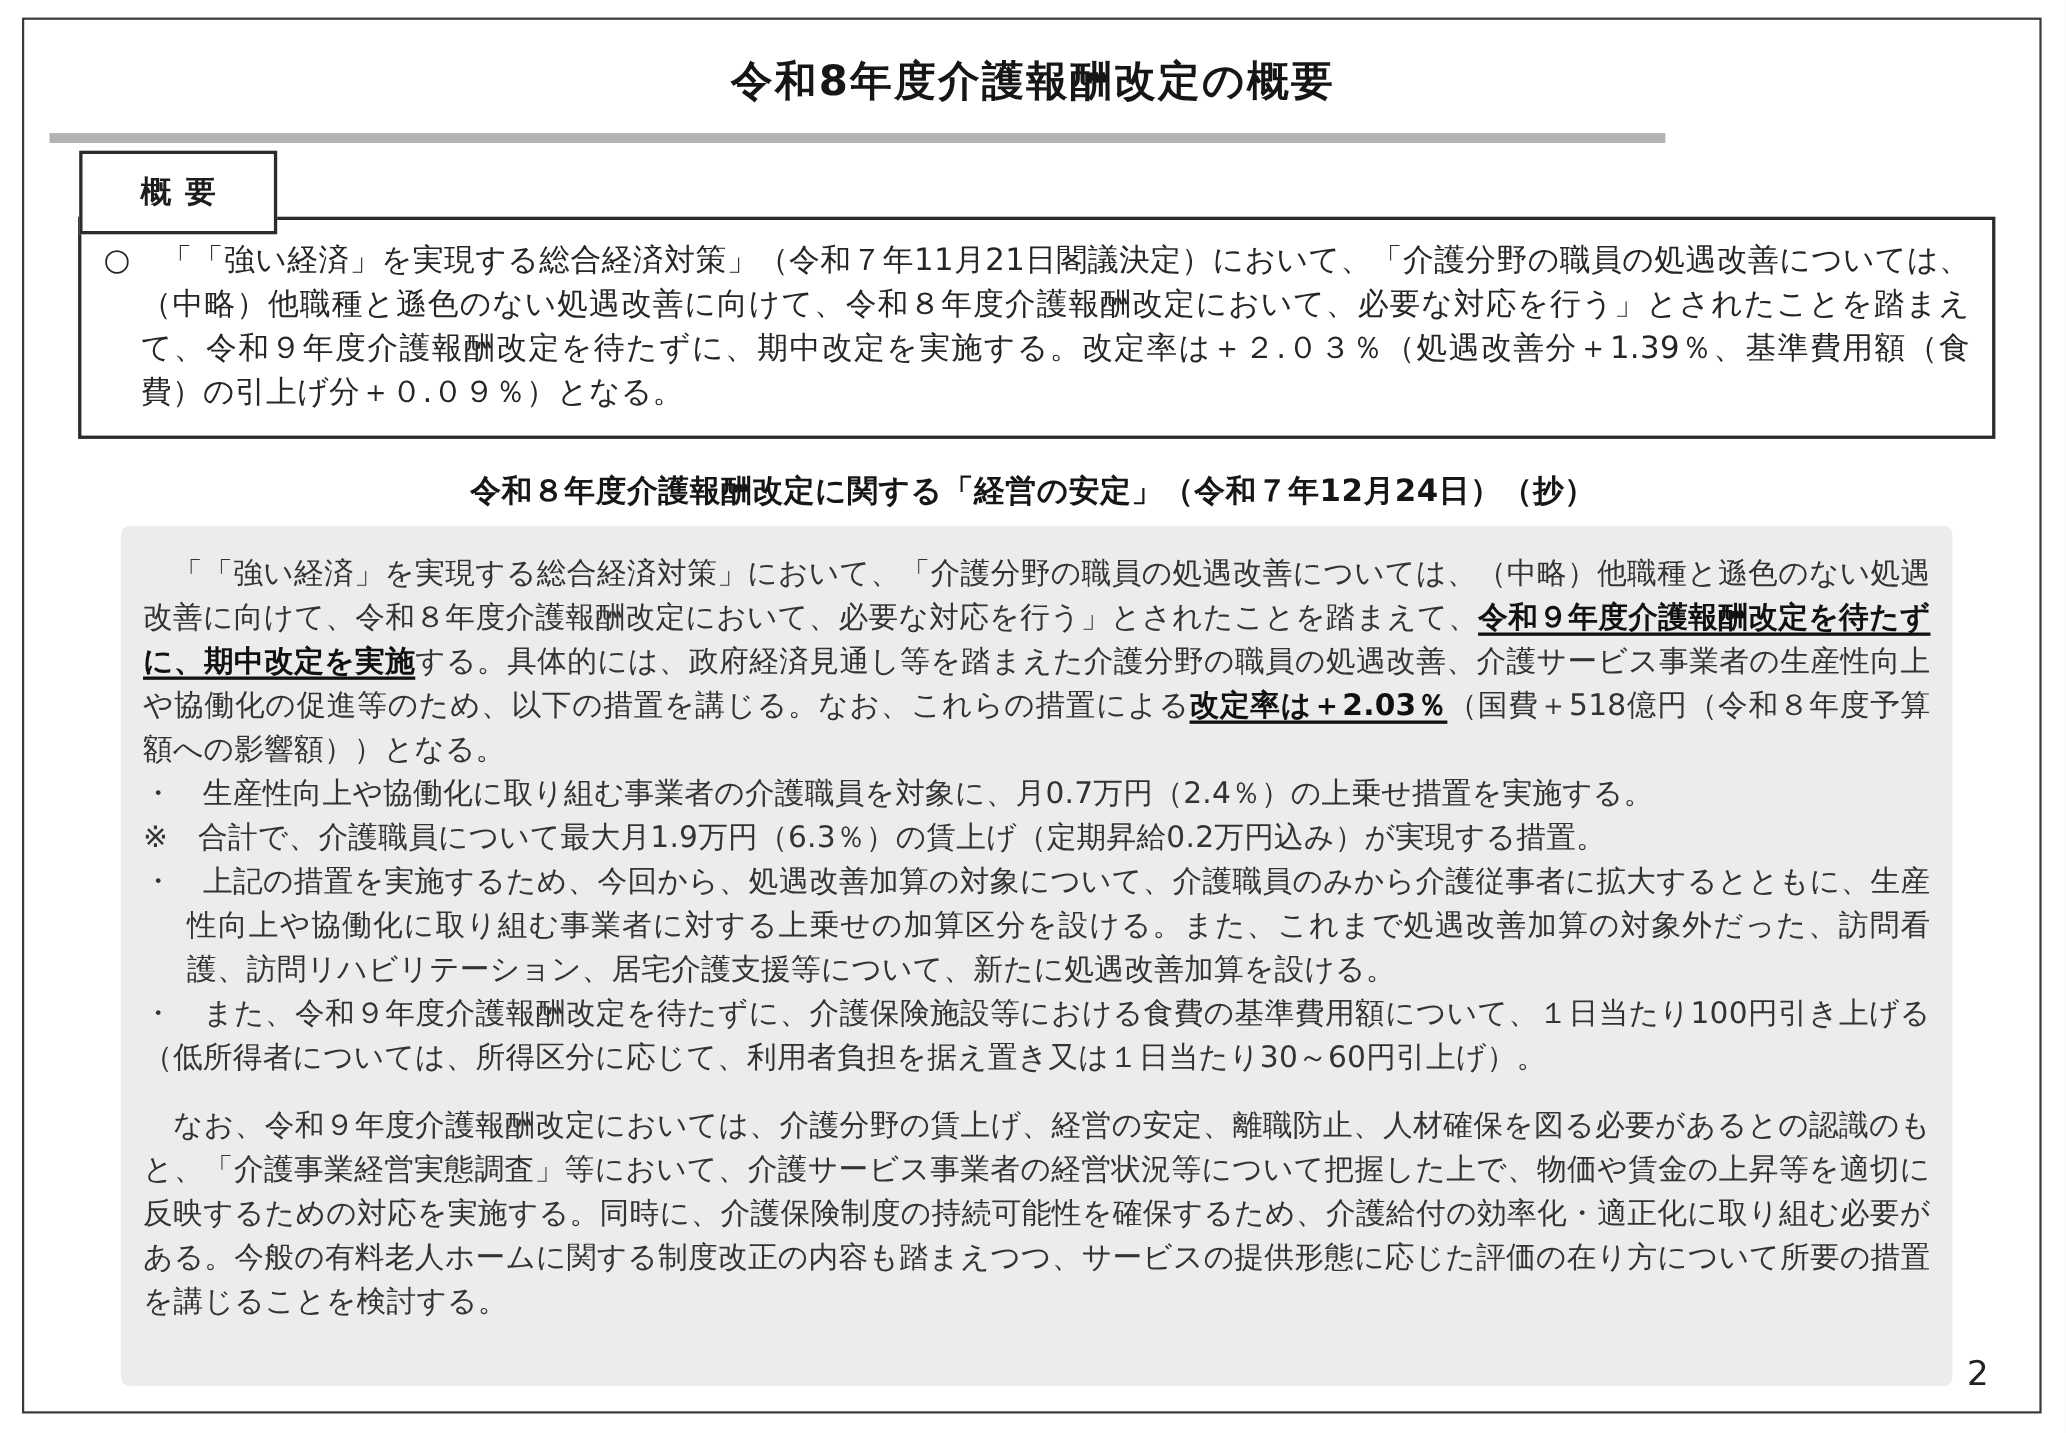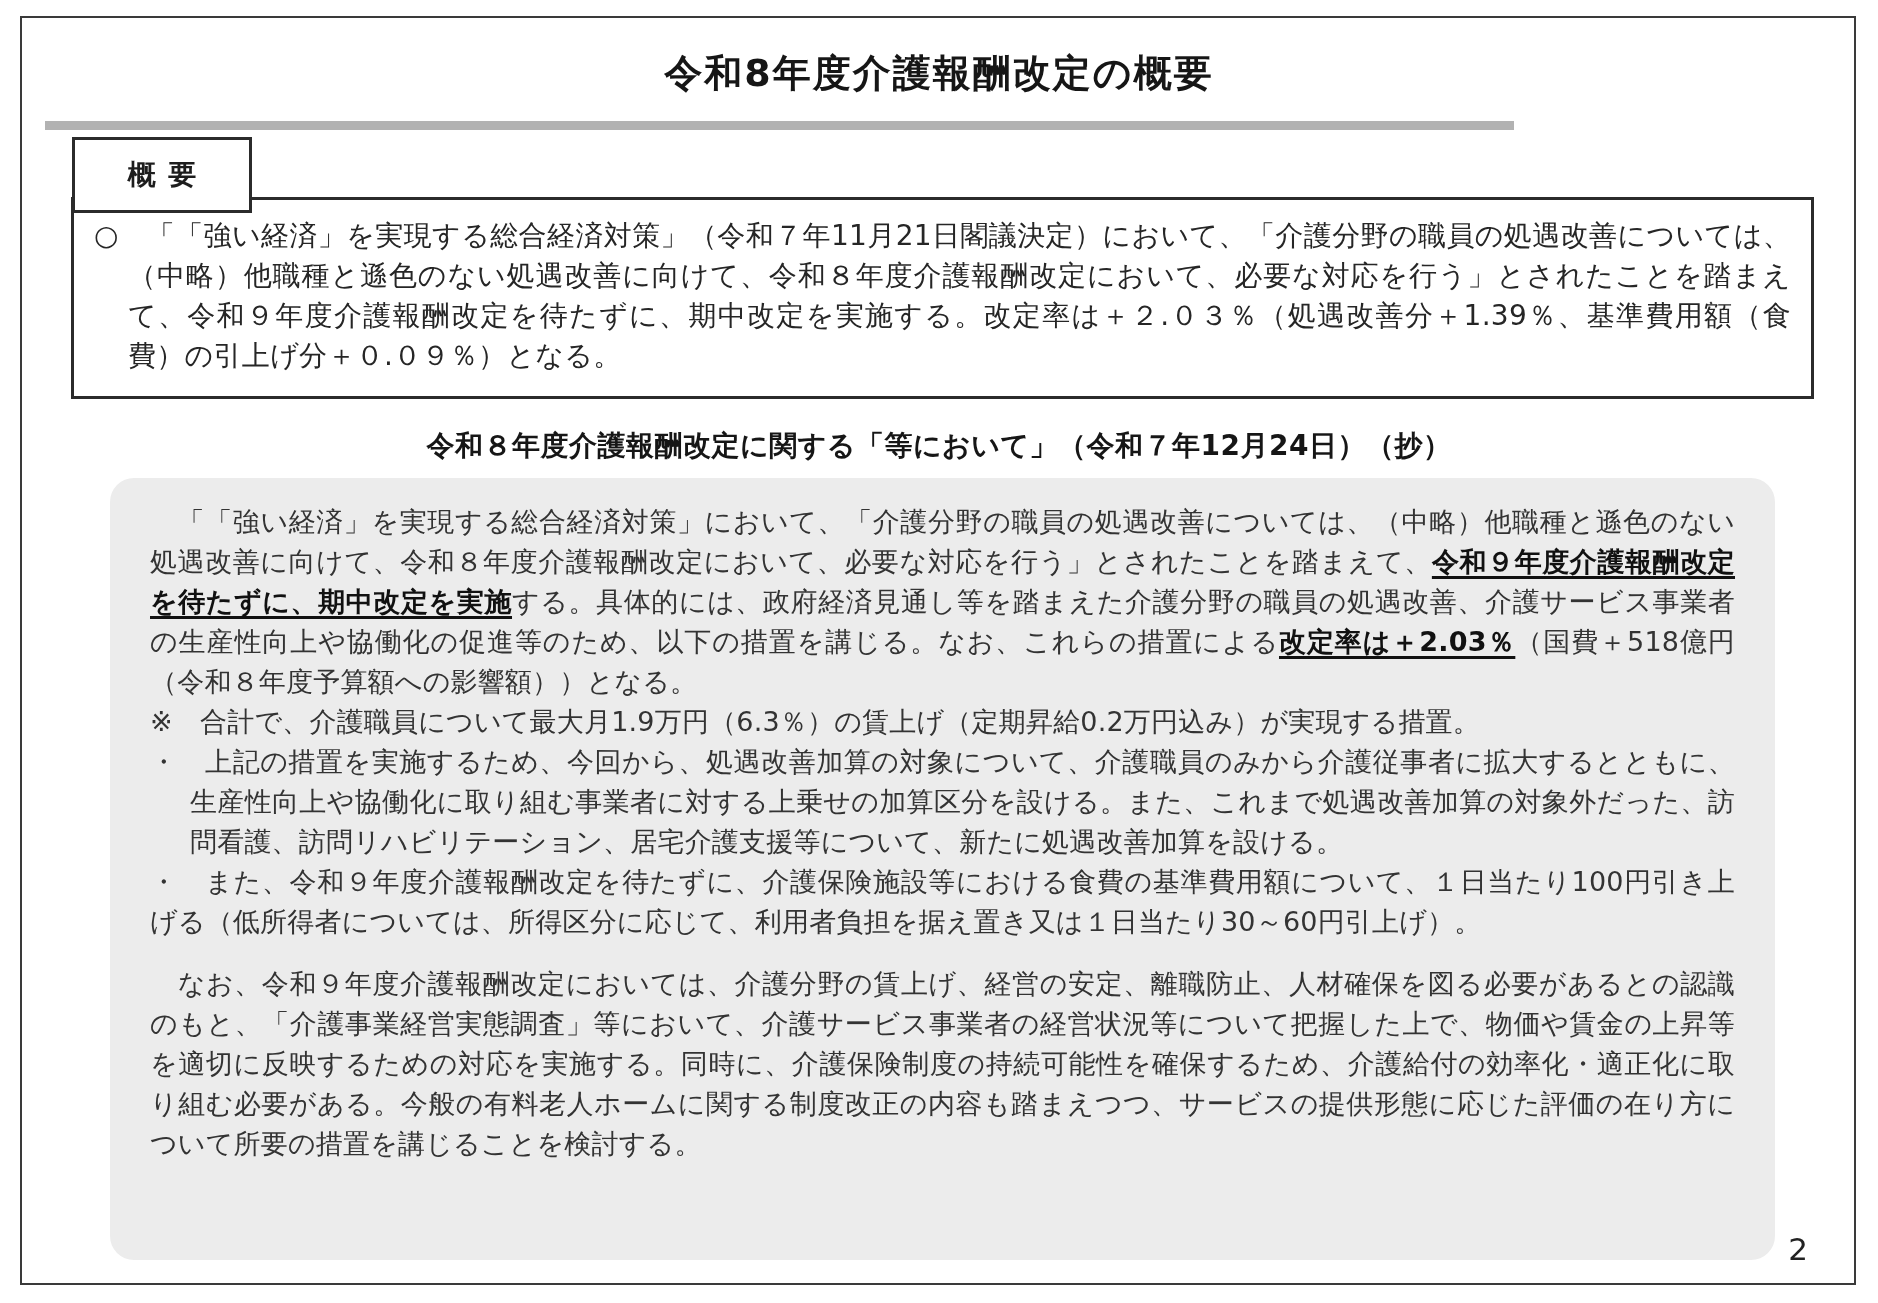--- a/index.html
+++ b/index.html
@@ -37,22 +37,22 @@
     font-size:28px;line-height:40px;text-align:justify;color:#262626;
     padding-left:34px;text-indent:-34px;letter-spacing:0.3px;
   }
   .overview-text .marker{margin-right:28px;}
   .minister-heading{
     position:absolute;left:0;top:427px;width:100%;text-align:center;
     font-size:28px;font-weight:bold;color:#161616;letter-spacing:0.5px;
   }
   .minister-box{
     position:absolute;left:110px;top:478px;width:1665px;height:782px;
-    background:#ececec;border-radius:24px;box-sizing:border-box;
-    padding:24px 40px;
+    background:#ececec;border-radius:8px;box-sizing:border-box;
+    padding:24px 20px;
   }
   .minister-box .txt{
     font-size:27px;line-height:40px;color:#333333;text-align:justify;letter-spacing:0.2px;
   }
   .emph{
     font-weight:bold;color:#111111;
     text-decoration:underline;text-decoration-thickness:2.5px;text-underline-offset:5px;
   }
   .bullet{padding-left:40px;text-indent:-40px;}
   .bullet.flush{padding-left:0;text-indent:0;}
@@ -73,25 +73,26 @@
 <div class="overview-tab">
   <span class="lbl">概要</span>
 </div>
 
 <div class="overview-box">
   <div class="overview-text">
     <span class="marker">○</span><span>「「強い経済」を実現する総合経済対策」（令和７年11月21日閣議決定）において、「介護分野の職員の処遇改善については、（中略）他職種と遜色のない処遇改善に向けて、令和８年度介護報酬改定において、必要な対応を行う」とされたことを踏まえて、令和９年度介護報酬改定を待たずに、期中改定を実施する。改定率は＋２.０３％（処遇改善分＋1.39％、基準費用額（食費）の引上げ分＋０.０９％）となる。</span>
   </div>
 </div>
 
-<div class="minister-heading">令和８年度介護報酬改定に関する「等において」（令和７年12月24日）（抄）</div>
+<div class="minister-heading">令和８年度介護報酬改定に関する「経営の安定」（令和７年12月24日）（抄）</div>
 
 <div class="minister-box">
   <div class="txt lead"><span>　「「強い経済」を実現する総合経済対策」において、「介護分野の職員の処遇改善については、（中略）他職種と遜色のない処遇改善に向けて、令和８年度介護報酬改定において、必要な対応を行う」とされたことを踏まえて、</span><span class="emph">令和９年度介護報酬改定を待たずに、期中改定を実施</span><span>する。具体的には、政府経済見通し等を踏まえた介護分野の職員の処遇改善、介護サービス事業者の生産性向上や協働化の促進等のため、以下の措置を講じる。なお、これらの措置による</span><span class="emph">改定率は＋2.03％</span><span>（国費＋518億円（令和８年度予算額への影響額））となる。</span></div>
   <div>
+      <div class="txt bullet">・　生産性向上や協働化に取り組む事業者の介護職員を対象に、月0.7万円（2.4％）の上乗せ措置を実施する。</div>
       <div class="txt bullet">※　合計で、介護職員について最大月1.9万円（6.3％）の賃上げ（定期昇給0.2万円込み）が実現する措置。</div>
       <div class="txt bullet">・　上記の措置を実施するため、今回から、処遇改善加算の対象について、介護職員のみから介護従事者に拡大するとともに、生産性向上や協働化に取り組む事業者に対する上乗せの加算区分を設ける。また、これまで処遇改善加算の対象外だった、訪問看護、訪問リハビリテーション、居宅介護支援等について、新たに処遇改善加算を設ける。</div>
       <div class="txt bullet flush">・　また、令和９年度介護報酬改定を待たずに、介護保険施設等における食費の基準費用額について、１日当たり100円引き上げる（低所得者については、所得区分に応じて、利用者負担を据え置き又は１日当たり30～60円引上げ）。</div>
     </div>
   <div class="txt closing">　なお、令和９年度介護報酬改定においては、介護分野の賃上げ、経営の安定、離職防止、人材確保を図る必要があるとの認識のもと、「介護事業経営実態調査」等において、介護サービス事業者の経営状況等について把握した上で、物価や賃金の上昇等を適切に反映するための対応を実施する。同時に、介護保険制度の持続可能性を確保するため、介護給付の効率化・適正化に取り組む必要がある。今般の有料老人ホームに関する制度改正の内容も踏まえつつ、サービスの提供形態に応じた評価の在り方について所要の措置を講じることを検討する。</div>
 </div>
 
 <div class="page-number">2</div>
 
 </body></html>

